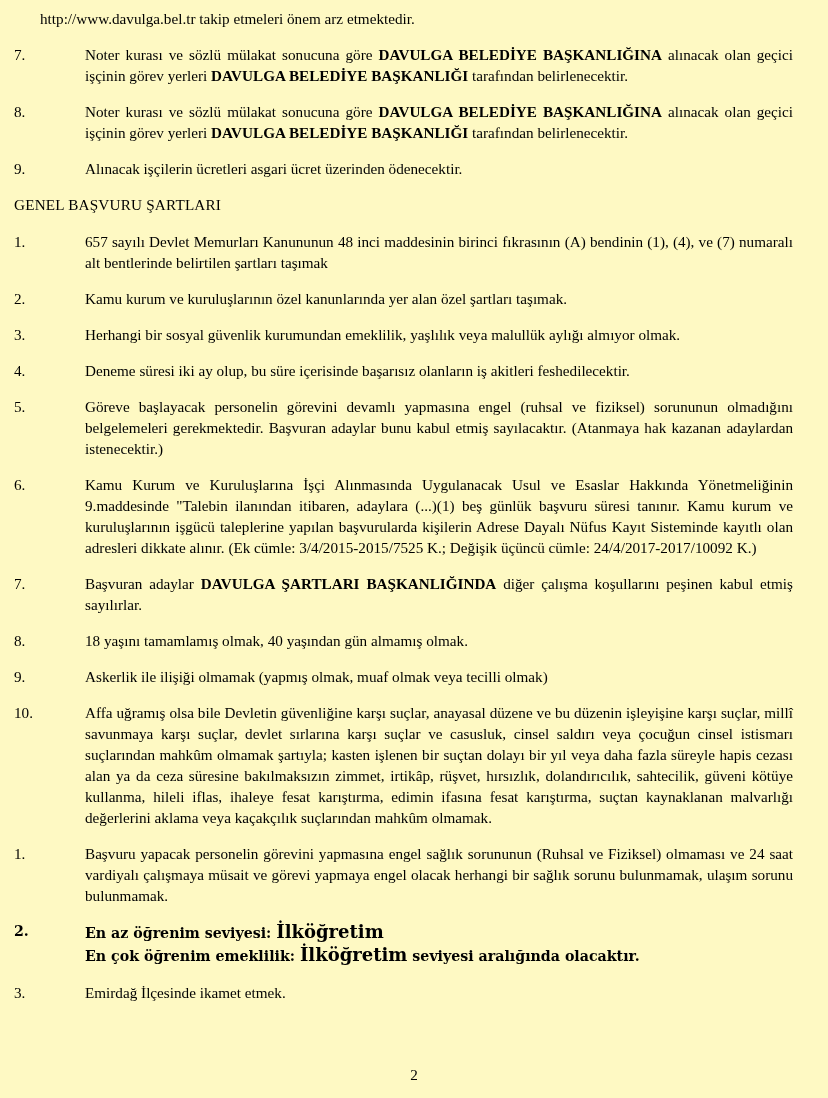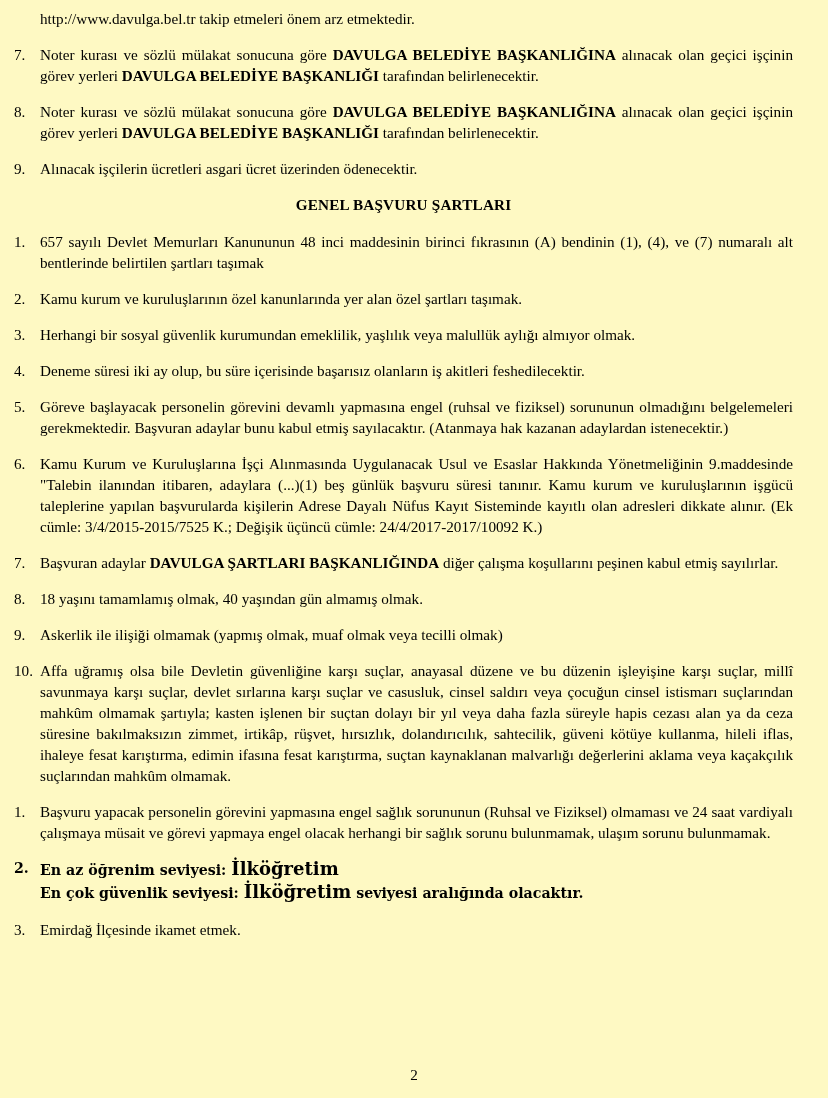--- a/index.html
+++ b/index.html
@@ -15,35 +15,35 @@
     overflow:hidden;
   }
   .content{
     padding:8px 35px 0 14px;
   }
   .cont-par{
     margin:0 0 15px 26px;
     text-align:justify;
   }
   .heading{
-    text-align:center;
-    font-weight:bold;
+    font-weight:normal;
     margin:0 0 16px 0;
     letter-spacing:0.2px;
   }
   .item{
     display:flex;
     margin:0 0 15px 0;
   }
   .num{
     flex:0 0 26px;
   }
   .body{
     flex:1;
     text-align:justify;
+    margin-left:45px;
   }
   .b{font-weight:bold;}
   .lg{font-size:18px;}
   .item.alt .body{
     font-family:"DejaVu Serif", serif;
     font-size:14.2px;
     text-align:left;
     font-weight:bold;
   }
   .item.alt .num{
@@ -128,21 +128,21 @@
       </div>
 
 
     <div>
         <div class="item">
           <span class="num">1.</span>
           <div class="body"><span>Başvuru yapacak personelin görevini yapmasına engel sağlık sorununun (Ruhsal ve Fiziksel) olmaması ve 24 saat vardiyalı çalışmaya müsait ve görevi yapmaya engel olacak herhangi bir sağlık sorunu bulunmamak, ulaşım sorunu bulunmamak.</span></div>
         </div>
         <div class="item alt">
           <span class="num">2.</span>
-          <div class="body"><span>En az öğrenim seviyesi: </span><span class="lg">İlköğretim</span><br><span>En çok güvenlik seviyesi: </span><span class="lg">İlköğretim</span><span> seviyesi aralığında olacaktır.</span></div>
+          <div class="body"><span>En az öğrenim seviyesi: </span><span class="lg">İlköğretim</span><br><span>En çok öğrenim emeklilik: </span><span class="lg">İlköğretim</span><span> seviyesi aralığında olacaktır.</span></div>
         </div>
         <div class="item">
           <span class="num">3.</span>
           <div class="body"><span>Emirdağ İlçesinde ikamet etmek.</span></div>
         </div>
       </div>
 
   </div>
 
   <div class="page-number">2</div>

